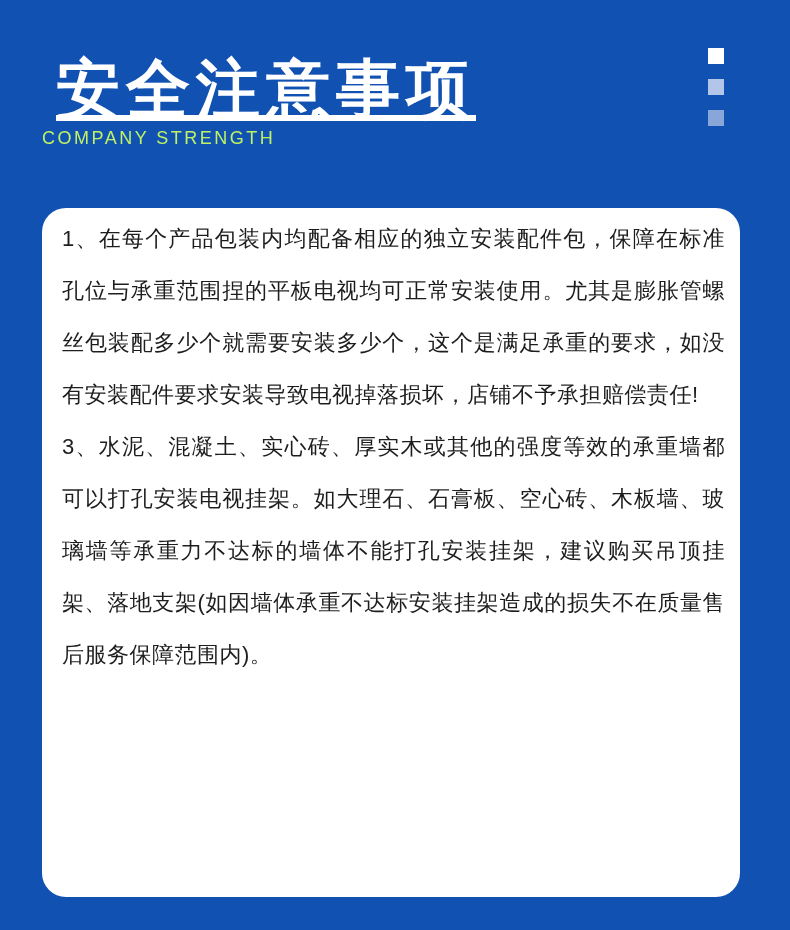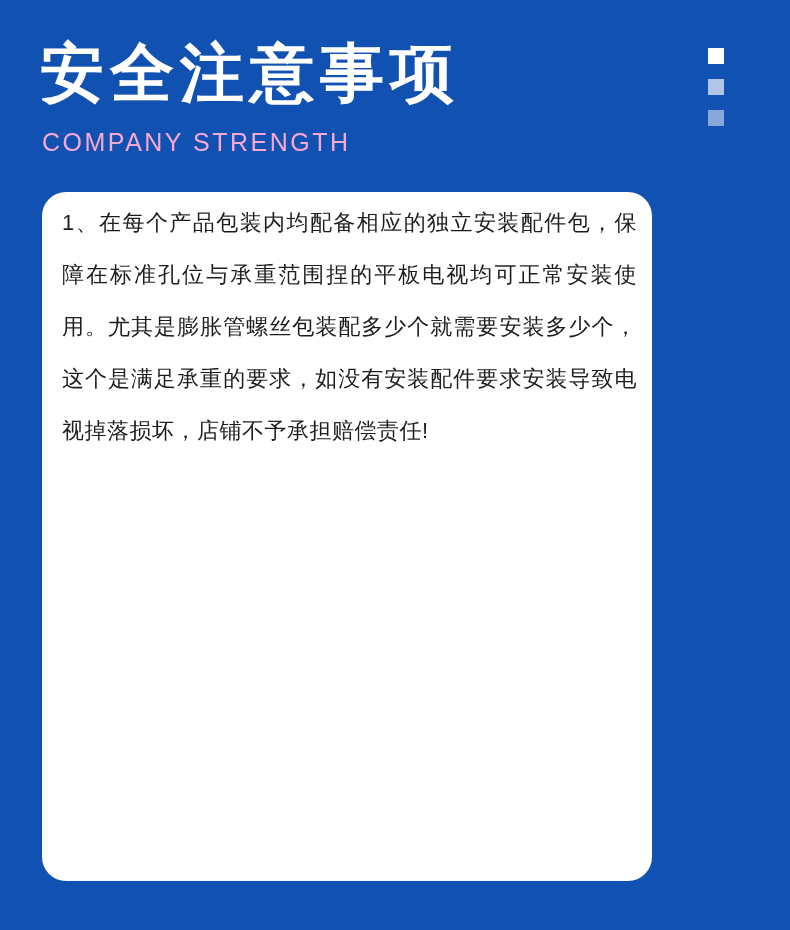--- a/index.html
+++ b/index.html
@@ -11,34 +11,35 @@
     height: 930px;
     position: relative;
     background: #1151b2;
     font-family: "Liberation Sans", sans-serif;
     overflow: hidden;
   }
   .page-title {
     position: absolute;
     left: 40px;
     top: 38px;
-    margin: 0;
+    margin: 16px;
     color: #ffffff;
     font-size: 64px;
     font-weight: 900;
     letter-spacing: 6px;
     line-height: 1.1;
     white-space: nowrap;
+    text-decoration: underline;
   }
   .page-subtitle {
     position: absolute;
     left: 42px;
     top: 128px;
-    color: #f9a8d4;
-    font-size: 25px;
+    color: #bef264;
+    font-size: 18px;
     font-weight: 400;
     letter-spacing: 2.5px;
     white-space: nowrap;
   }
   .decor-squares {
     position: absolute;
     left: 708px;
     top: 48px;
     width: 16px;
   }
@@ -47,22 +48,22 @@
     width: 16px;
     height: 16px;
     margin-bottom: 15px;
   }
   .sq1 { background: #ffffff; }
   .sq2 { background: #b3c5e8; }
   .sq3 { background: #89a6d9; }
   .safety-card {
     position: absolute;
     left: 42px;
-    top: 192px;
-    width: 610px;
+    top: 208px;
+    width: 698px;
     height: 689px;
     box-sizing: border-box;
     background: #ffffff;
     border-radius: 24px;
     padding: 5px 15px 10px 20px;
     overflow: hidden;
   }
   .safety-card p {
     margin: 0;
     color: #1d1d1d;
@@ -81,13 +82,14 @@
   <div class="page-subtitle">COMPANY STRENGTH</div>
   <div class="decor-squares">
     <span class="sq sq1"></span>
     <span class="sq sq2"></span>
     <span class="sq sq3"></span>
   </div>
 </header>
 
 <main class="safety-card">
   <p>1、在每个产品包装内均配备相应的独立安装配件包，保障在标准孔位与承重范围捏的平板电视均可正常安装使用。尤其是膨胀管螺丝包装配多少个就需要安装多少个，这个是满足承重的要求，如没有安装配件要求安装导致电视掉落损坏，店铺不予承担赔偿责任!</p>
+  <p>3、水泥、混凝土、实心砖、厚实木或其他的强度等效的承重墙都可以打孔安装电视挂架。如大理石、石膏板、空心砖、木板墙、玻璃墙等承重力不达标的墙体不能打孔安装挂架，建议购买吊顶挂架、落地支架(如因墙体承重不达标安装挂架造成的损失不在质量售后服务保障范围内)。</p>
 </main>
 
 </body></html>

